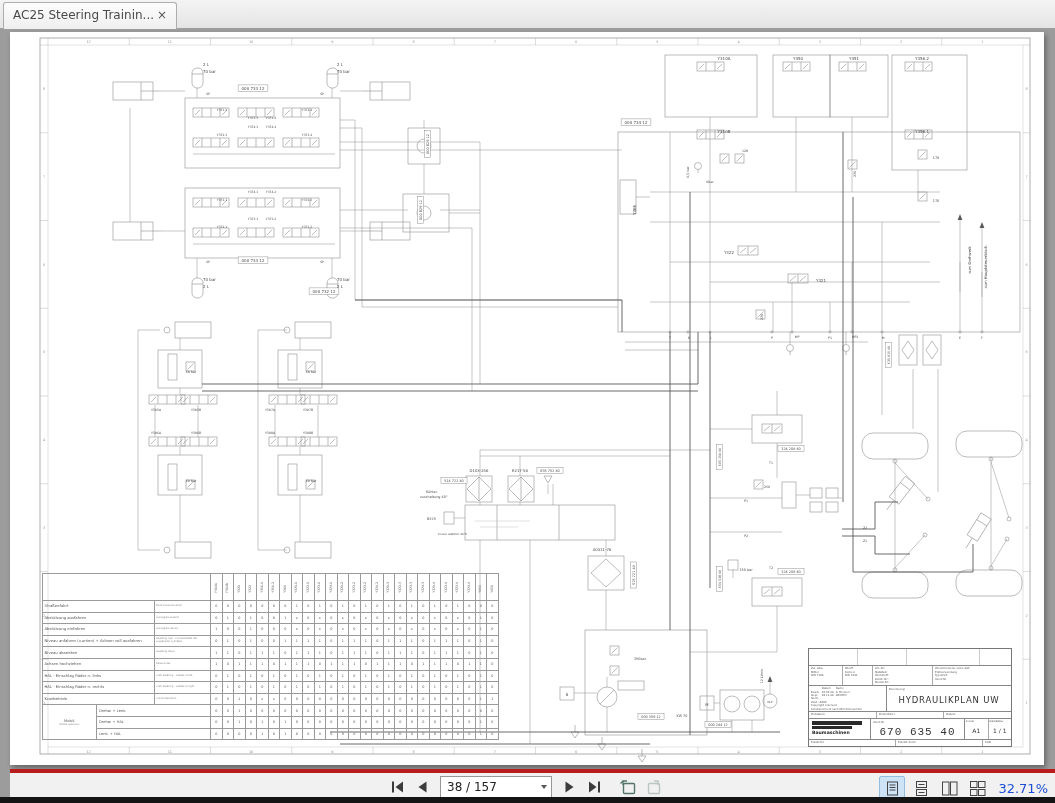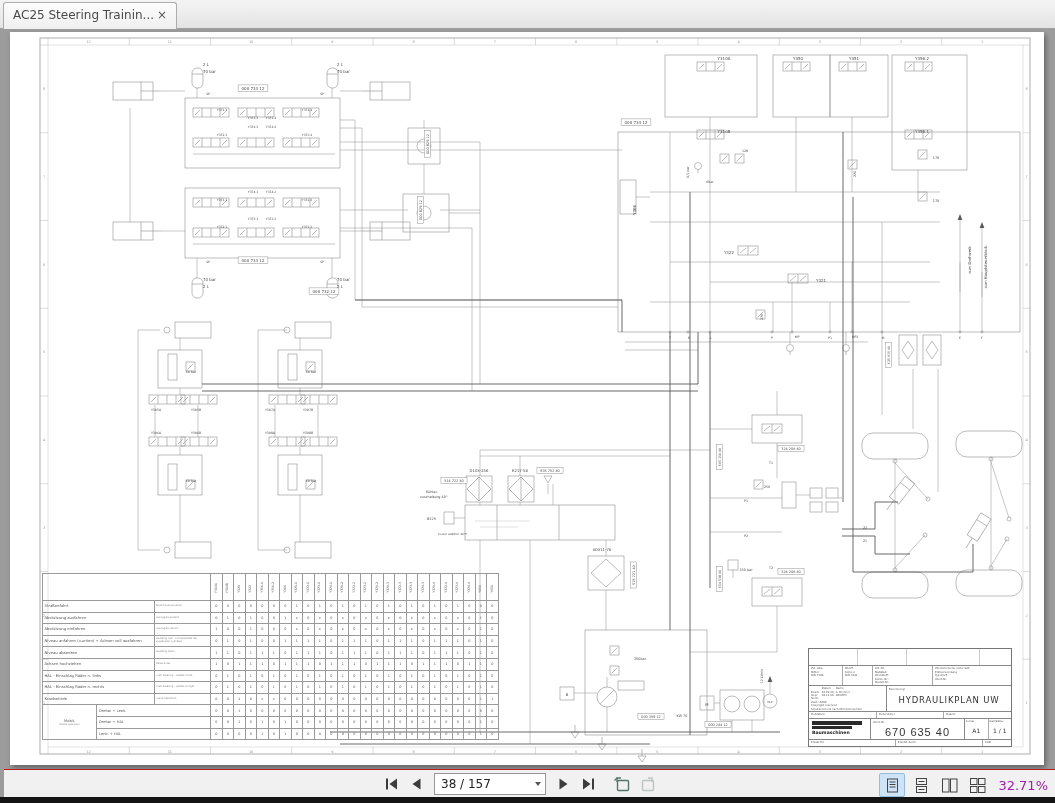--- a/index.html
+++ b/index.html
@@ -63,39 +63,39 @@
   .tb-plot{height:7px;display:flex;border-bottom:.5px solid #888}
   .tb-plot>div{flex:1;border-right:.5px solid #aaa;padding-left:2px}
   .tb-main{height:22px;display:flex;border-bottom:.5px solid #888}
   .tb-logo{width:62px;border-right:.5px solid #888;padding:2px 3px;position:relative}
   .tb-logo .bar1{height:4px;background:#2a2a2a;width:50px;margin-bottom:1px}
   .tb-logo .bar2{height:3px;background:#2a2a2a;width:40px;margin-bottom:1px}
   .tb-logo .co{font-size:4.6px;font-weight:bold;color:#222}
   .tb-ident{flex:1;border-right:.5px solid #888;position:relative}
   .tb-ident .cap{position:absolute;left:2px;top:1px}
   .tb-ident .val{position:absolute;left:0;right:0;top:7px;text-align:center;font-size:11px;color:#333;
-                 font-family:Liberation Sans, sans-serif;letter-spacing:1px}
+                 font-family:Liberation Mono, monospace;letter-spacing:1px}
   .tb-fmt{width:46px;display:flex}
   .tb-fmt>div{flex:1;position:relative;border-right:.5px solid #aaa}
   .tb-fmt .cap{position:absolute;left:1px;top:1px;font-size:2.3px}
   .tb-fmt .val{position:absolute;left:0;right:0;top:8px;text-align:center;font-size:6px;color:#333}
   .tb-foot{height:6px;display:flex}
   .tb-foot>div{flex:1;border-right:.5px solid #aaa;padding-left:2px}
   
-  .statusbar{position:absolute;top:769px;left:4px;right:0;height:28px;background:#f1f1f1;border-top:1px solid #b91c1c}
+  .statusbar{position:absolute;top:769px;left:10px;right:0;height:28px;background:#f1f1f1;border-top:4px solid #b91c1c}
   .sb-center{position:absolute;left:376px;top:3px;display:flex;align-items:center;gap:3px}
   .sb-btn{width:22px;height:22px;display:flex;align-items:center;justify-content:center}
   .pagebox{width:104px;height:20px;background:#fff;border:1px solid #979797;display:flex;align-items:center;
            font-size:12px;color:#222;padding-left:6px;position:relative;margin:0 4px}
   .pagebox .caret{position:absolute;right:4px;top:8px;width:0;height:0;
                   border-left:3.5px solid transparent;border-right:3.5px solid transparent;border-top:4px solid #555}
   .sb-right{position:absolute;right:7px;top:3px;display:flex;align-items:center;gap:4px}
   .lay-btn{width:24px;height:22px;display:flex;align-items:center;justify-content:center;border-radius:2px}
   .lay-btn.active{background:#cfe3f6;border:1px solid #93bcdf}
-  .zoom-label{font-size:13px;color:#a21caf;margin-left:5px}
+  .zoom-label{font-size:13px;color:#1d4ed8;margin-left:5px}
   .blackbar{position:absolute;top:797px;left:0;right:0;height:6px;background:#141414}
 </style>
 </head>
 <body>
 
 <div class="tabbar">
   <div class="tab">
     <span class="tab-title">AC25 Steering Trainin...</span>
     <span class="tab-close">×</span>
   </div>

